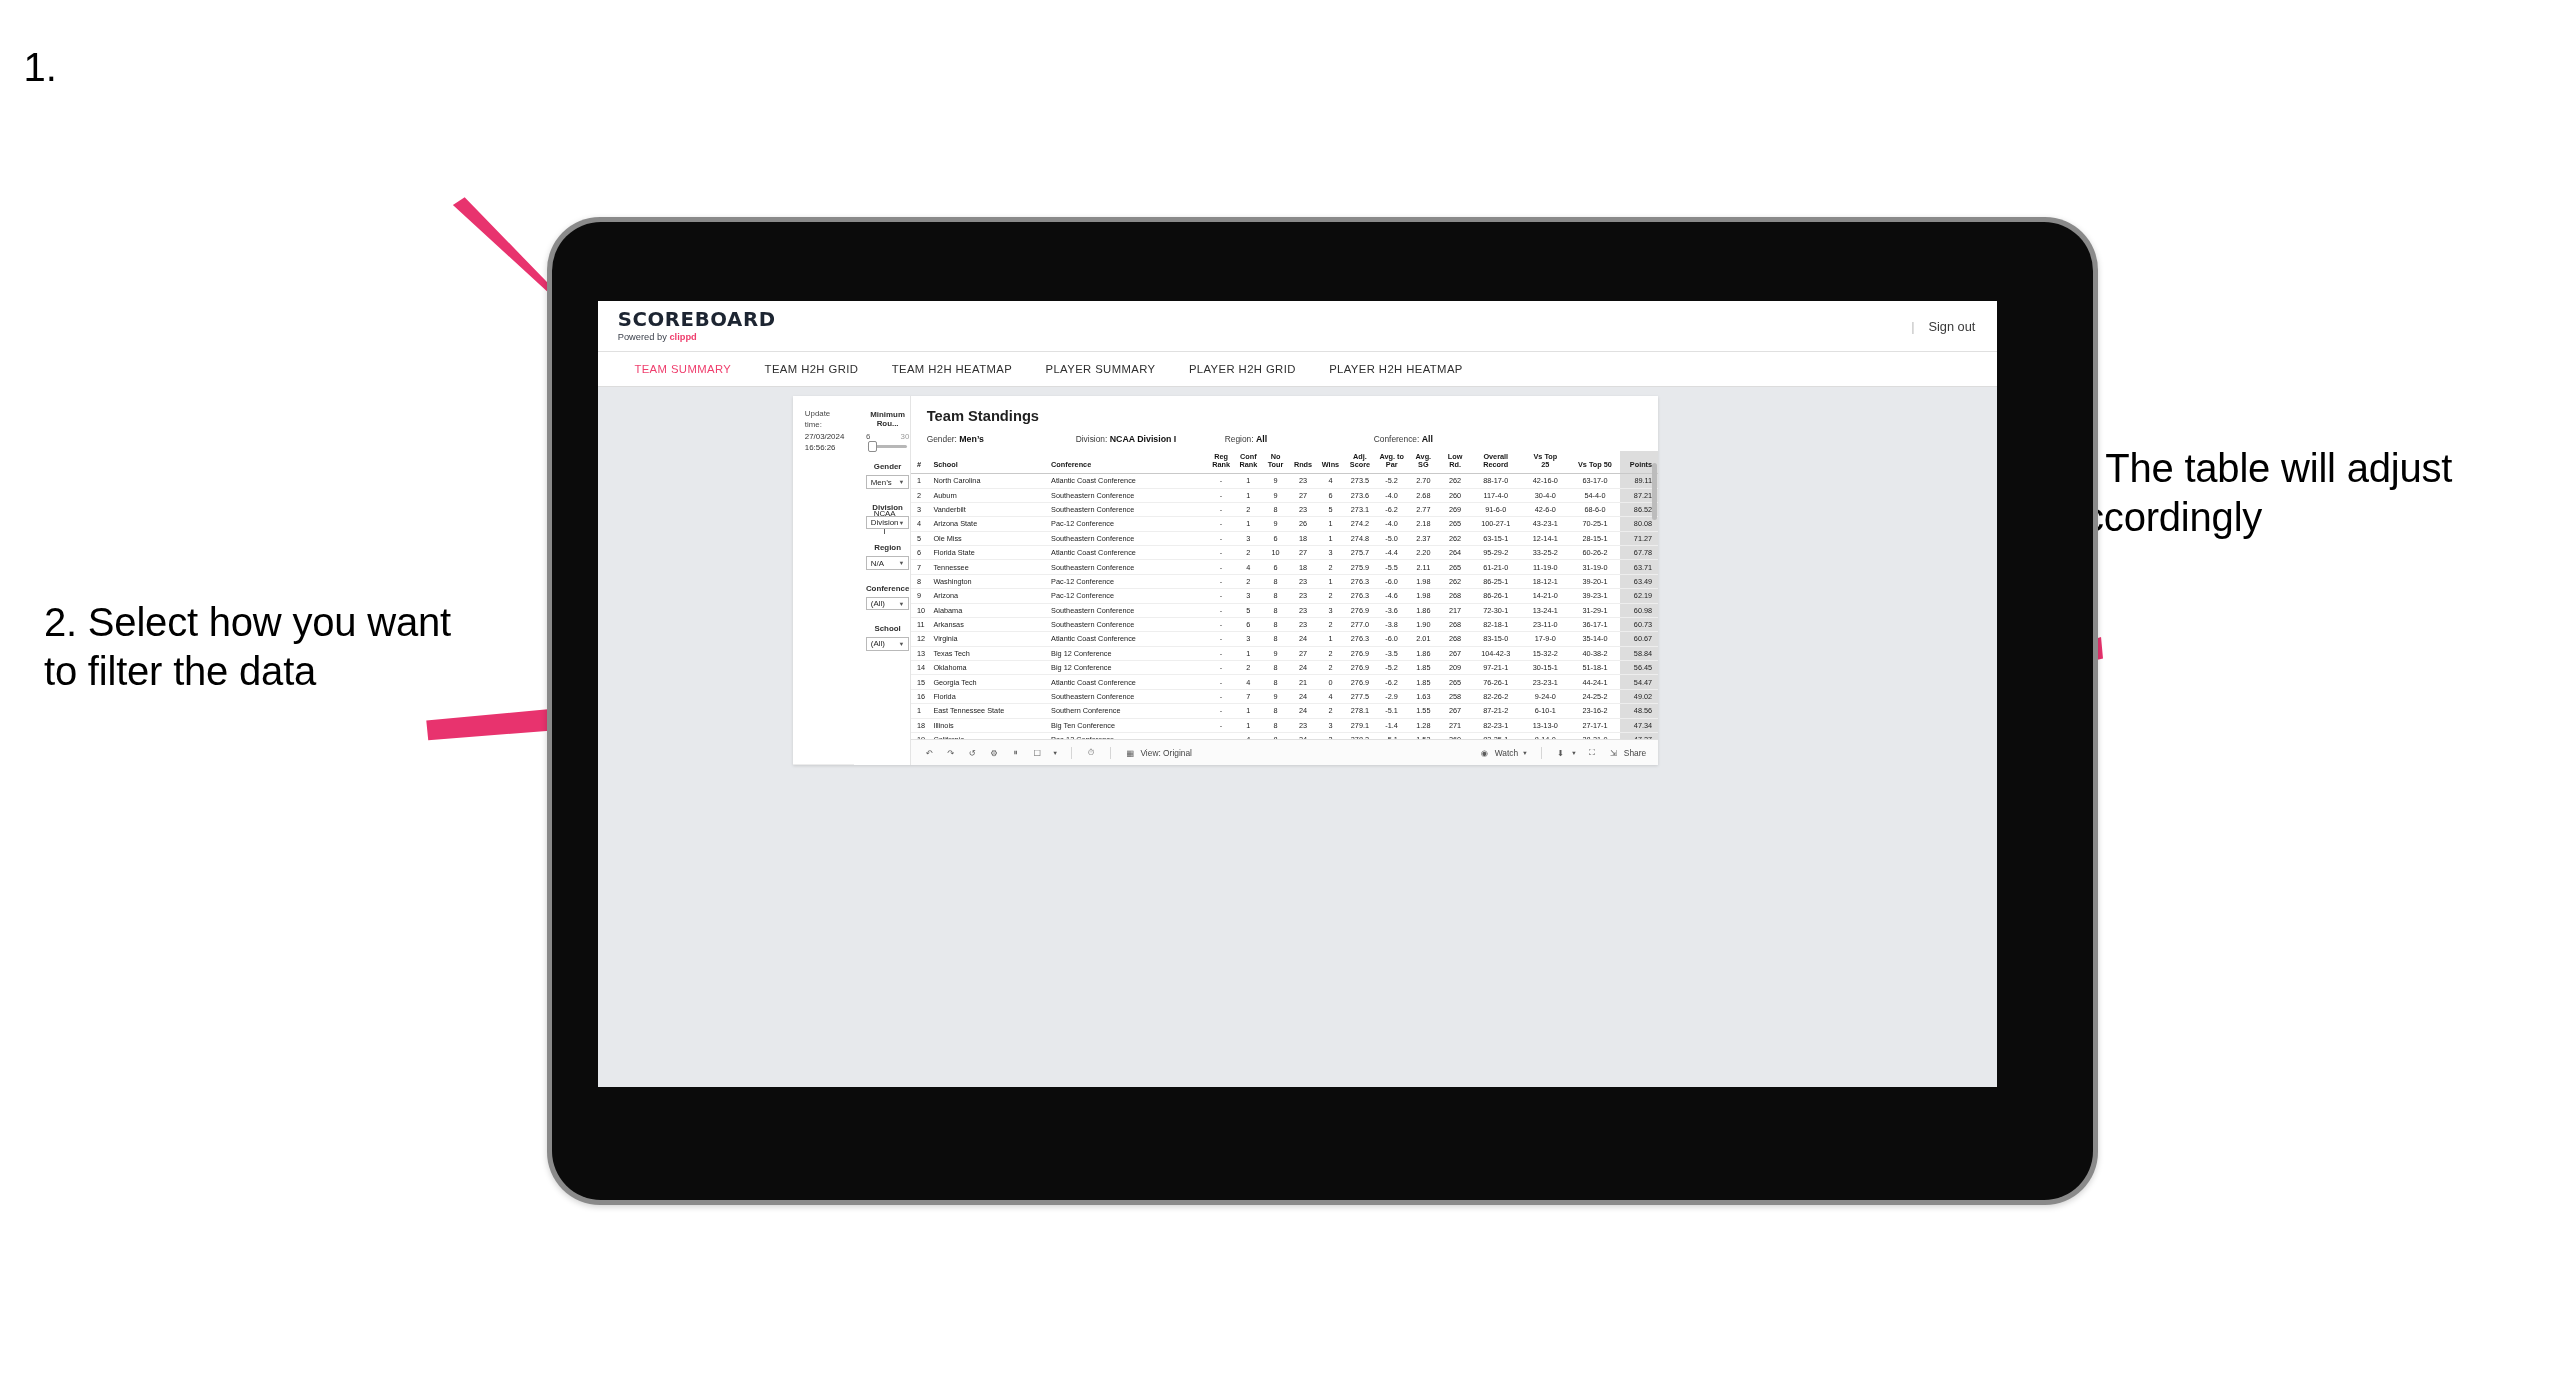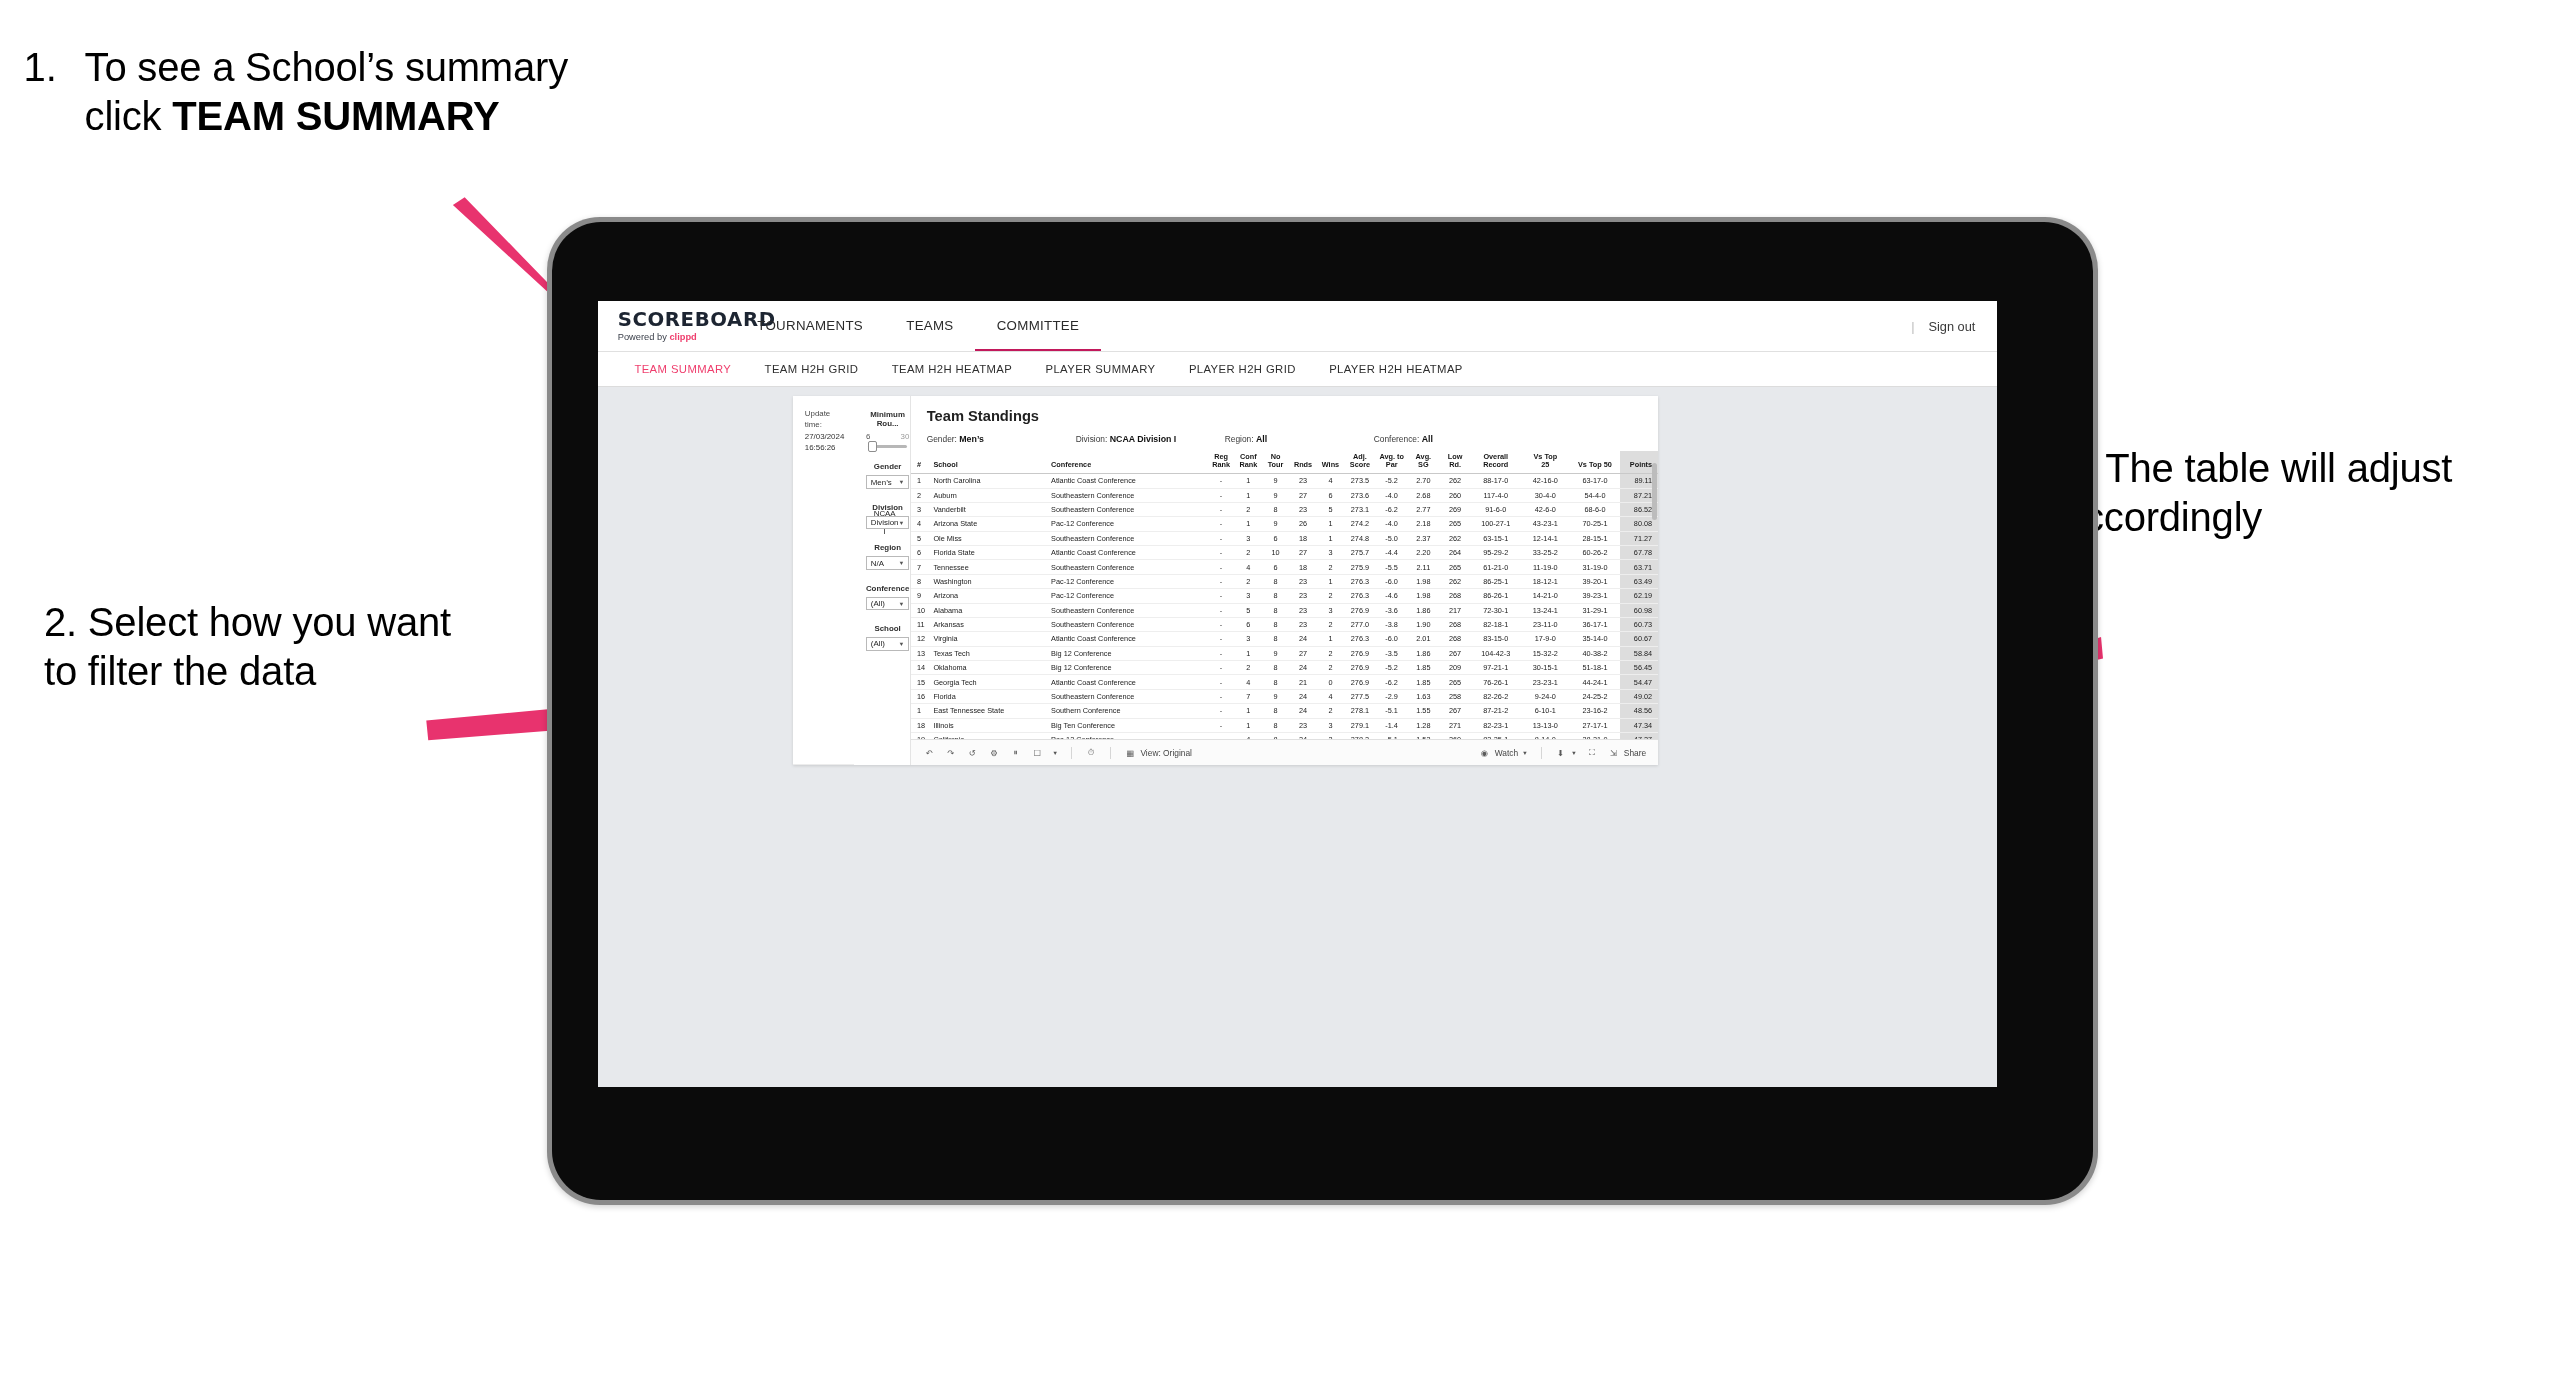--- a/index.html
+++ b/index.html
@@ -198,21 +198,20 @@
   .tb-text { cursor: pointer; display: flex; align-items: center; gap: 3.9px; }
   .tb-right { margin-left: auto; display: flex; align-items: center; gap: 8.8px; }
 </style>
 </head>
 <body>
 
 <div id="stage">
 
   <div class="annot" id="annot1">
     <span class="num">1.</span>
-    <span class="body"><span>To see a School’s summary click </span><b>TEAM SUMMARY</b></span>
   </div>
 
   <div class="annot" id="annot2">2. Select how you want to filter the data</div>
 
   <div class="annot" id="annot3">3. The table will adjust accordingly</div>
 
   <svg class="arrow" style="left:447px; top:197px;" width="216" height="187" viewBox="0 0 220 190">
     <g fill="#e8336e">
       <path d="M6 8 L150 140 L128 152 L176 178 L170 122 L150 136 L18 0 Z"></path>
       <polygon points="176,178 120,150 160,112"></polygon>
@@ -233,25 +232,20 @@
 
   <div id="device-frame"></div>
   <div id="device-bezel"></div>
 
   <div id="screen">
 
     <div class="app-topbar">
       <div class="brand">
         <div class="brand-title">SCOREBOARD</div>
         <div class="brand-sub"><span>Powered by </span><span class="clippd">clippd</span></div>
-      </div>
-      <div class="topnav">
-        <div class="topnav-item">TOURNAMENTS</div>
-        <div class="topnav-item">TEAMS</div>
-        <div class="topnav-item active">COMMITTEE</div>
       </div>
       <div class="topbar-right">
         <span class="topbar-sep">|</span>
         <span class="signout">Sign out</span>
       </div>
     </div>
 
     <div class="subnav">
       <div class="subnav-item active">TEAM SUMMARY</div>
       <div class="subnav-item">TEAM H2H GRID</div>

